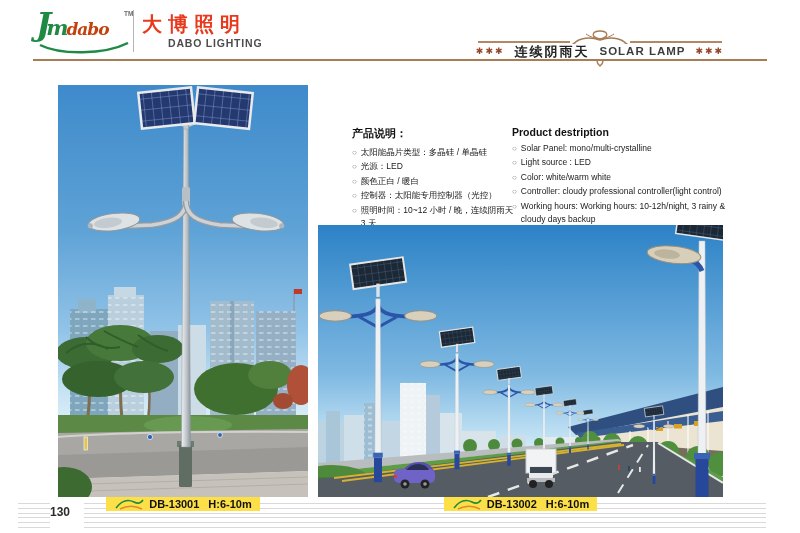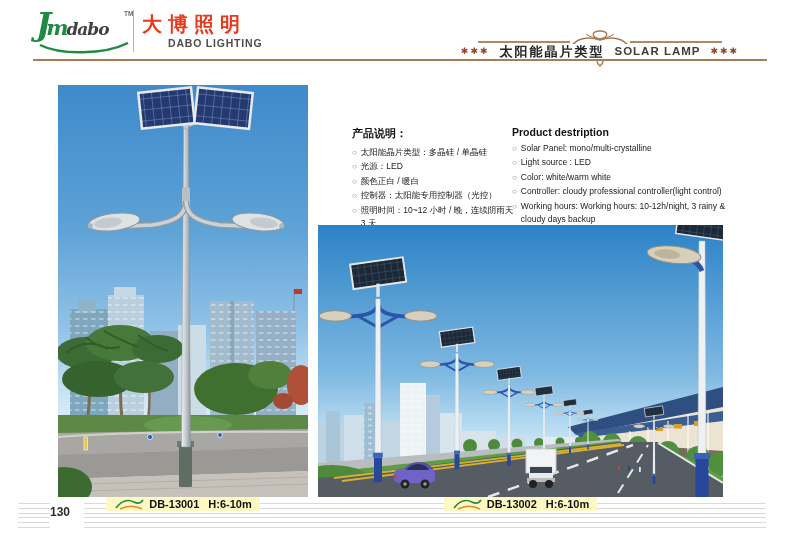--- a/index.html
+++ b/index.html
@@ -5,21 +5,21 @@
   html,body{margin:0;padding:0;background:#fff;}
   .page{position:relative;width:800px;height:533px;background:#fff;overflow:hidden;
         font-family:"Liberation Sans",sans-serif;}
 
   
   .logo-block{position:absolute;left:36px;top:6px;width:96px;height:54px;}
   .logo-script{position:absolute;left:0;top:2px;white-space:nowrap;
                font-family:"DejaVu Serif",serif;font-style:italic;font-weight:bold;line-height:1;}
   .logo-j{font-size:32px;color:#1f8a44;}
   .logo-m{font-size:21px;color:#1f8a44;margin-left:-5px;}
-  .logo-rest{font-size:17px;color:#404040;margin-left:-2px;letter-spacing:-1px;}
+  .logo-rest{font-size:17px;color:#c2410c;margin-left:-2px;letter-spacing:-1px;}
   .logo-tm{position:absolute;left:88px;top:4px;font-size:6.5px;font-weight:bold;color:#6b6b6b;}
   .logo-swoosh{position:absolute;left:2px;top:36px;}
   .v-divider{position:absolute;left:133px;top:10px;width:1px;height:42px;background:#b5b5b5;}
   .brand-cn{position:absolute;left:142px;top:11px;font-size:20px;font-weight:bold;
             color:#e8391d;letter-spacing:6px;}
   .brand-en{position:absolute;left:143px;top:37px;font-size:10.5px;font-weight:bold;
             color:#4c4c4c;letter-spacing:0.8px;padding-left:25px;}
   .hdr-line-long{position:absolute;left:33px;top:59px;width:734px;height:2px;background:#a87c55;}
   .hdr-line-short{position:absolute;left:478px;top:41px;width:244px;height:1.6px;background:#b08a62;}
   .ornament{position:absolute;left:562px;top:29px;}
@@ -39,21 +39,21 @@
   .bullet{color:#777;font-size:8px;line-height:1.8;flex:0 0 auto;}
   .desc-list .t{flex:1;}
 
   
   .photo-left{position:absolute;left:58px;top:85px;width:250px;height:412px;}
   .render-right{position:absolute;left:318px;top:225px;width:405px;height:272px;}
 
   
   .caption{position:absolute;display:flex;align-items:center;justify-content:center;gap:5px;
            height:14px;z-index:5;}
-  .caption .mask{display:flex;align-items:center;gap:5px;background:#fef9c3;padding:0 8px;}
+  .caption .mask{display:flex;align-items:center;gap:5px;background:#fde047;padding:0 8px;}
   .cap-model{font-size:11px;font-weight:bold;color:#111;}
   .cap-height{font-size:11px;font-weight:bold;color:#111;margin-left:4px;}
   .caption-1{left:58px;top:497px;width:250px;}
   .caption-2{left:318px;top:497px;width:405px;align-items:center;}
   .foot-lines{position:absolute;height:25px;z-index:1;
       background-image:repeating-linear-gradient(to bottom,#d9d9d9 0px,#d9d9d9 1px,transparent 1px,transparent 4.8px);}
   .fl-a{left:18px;top:503px;width:32px;}
   .fl-b{left:84px;top:503px;width:682px;}
   .page-num{position:absolute;left:50px;top:505px;width:34px;
             font-size:12px;font-weight:bold;color:#2b2b2b;z-index:2;}
@@ -84,21 +84,21 @@
       <path d="M8,19 C14,9 26,7 38,11 C50,7 62,9 68,19"></path>
       <path d="M8,19 C14,29 26,31 38,27 C50,31 62,29 68,19"></path>
       <path d="M8,19 a4,4 0 1 1 5,4"></path>
       <path d="M68,19 a4,4 0 1 0 -5,4"></path>
       <path d="M38,27 C34,30 34,34 38,37 C42,34 42,30 38,27"></path>
       <path d="M24,5 C28,8 32,9 38,10 M52,5 C48,8 44,9 38,10" stroke-width="1"></path>
     </g>
   </svg>
   <div class="series-row">
     <span class="series-stars">✱✱✱</span>
-    <span class="series-cn">太阳能晶片类型</span>
+    <span class="series-cn">连续阴雨天</span>
     <span class="series-en">SOLAR LAMP</span>
     <span class="series-stars">✱✱✱</span>
   </div>
   <div class="hdr-line-long"></div>
 
   <div class="desc-cn">
     <div class="desc-title-cn">产品说明：</div>
     <ul class="desc-list">
       <li>
           <span class="bullet">○</span>

